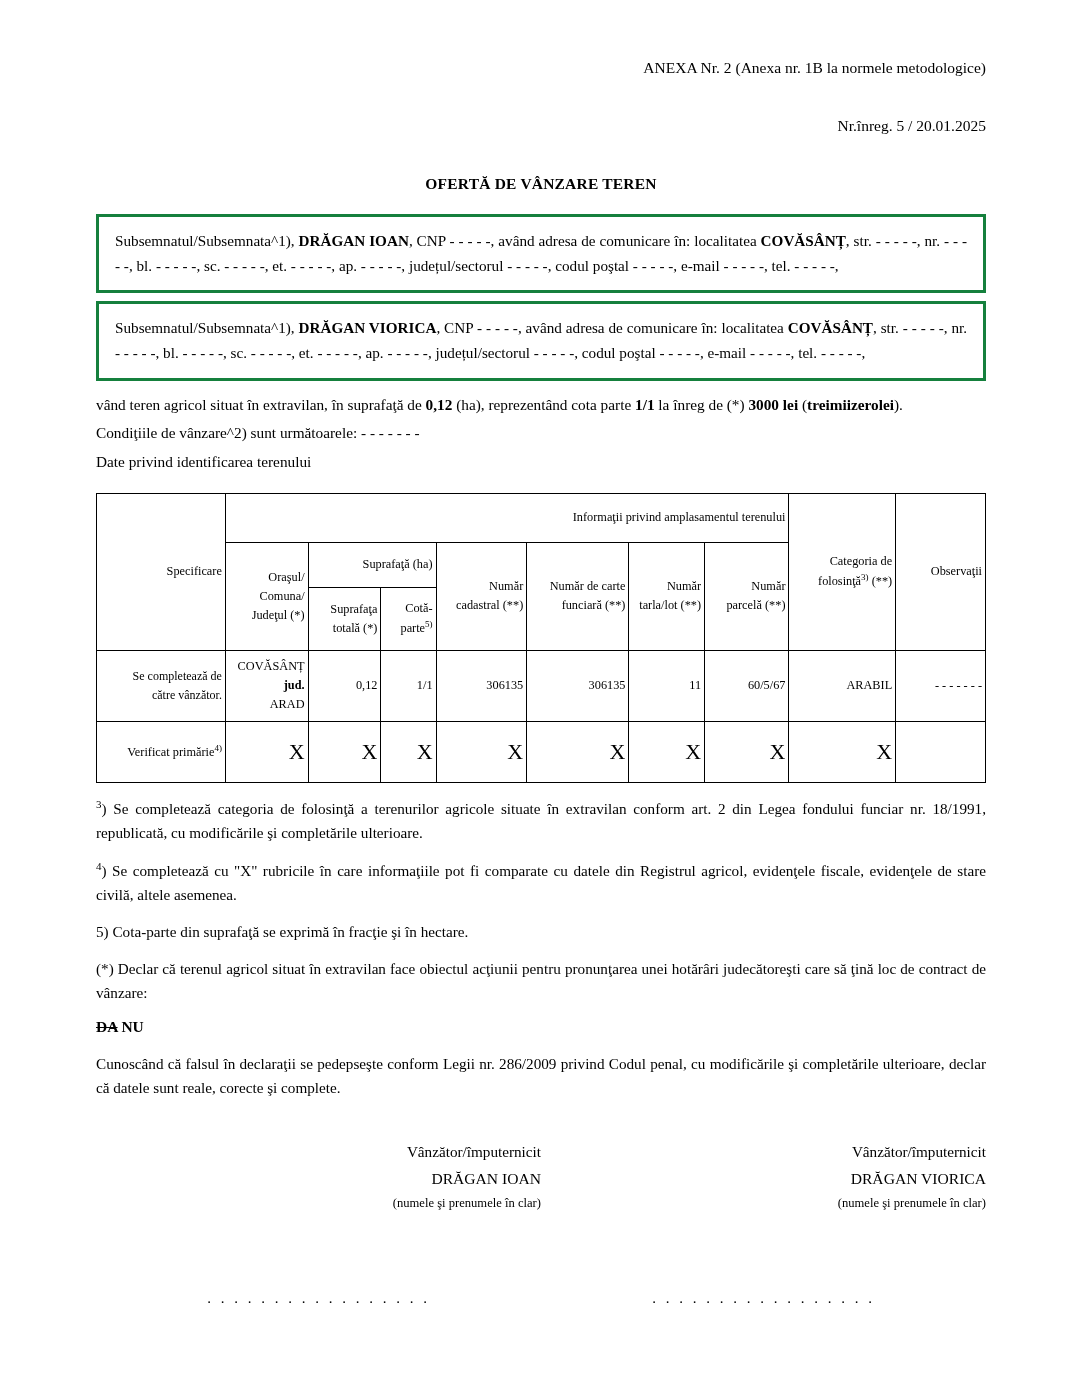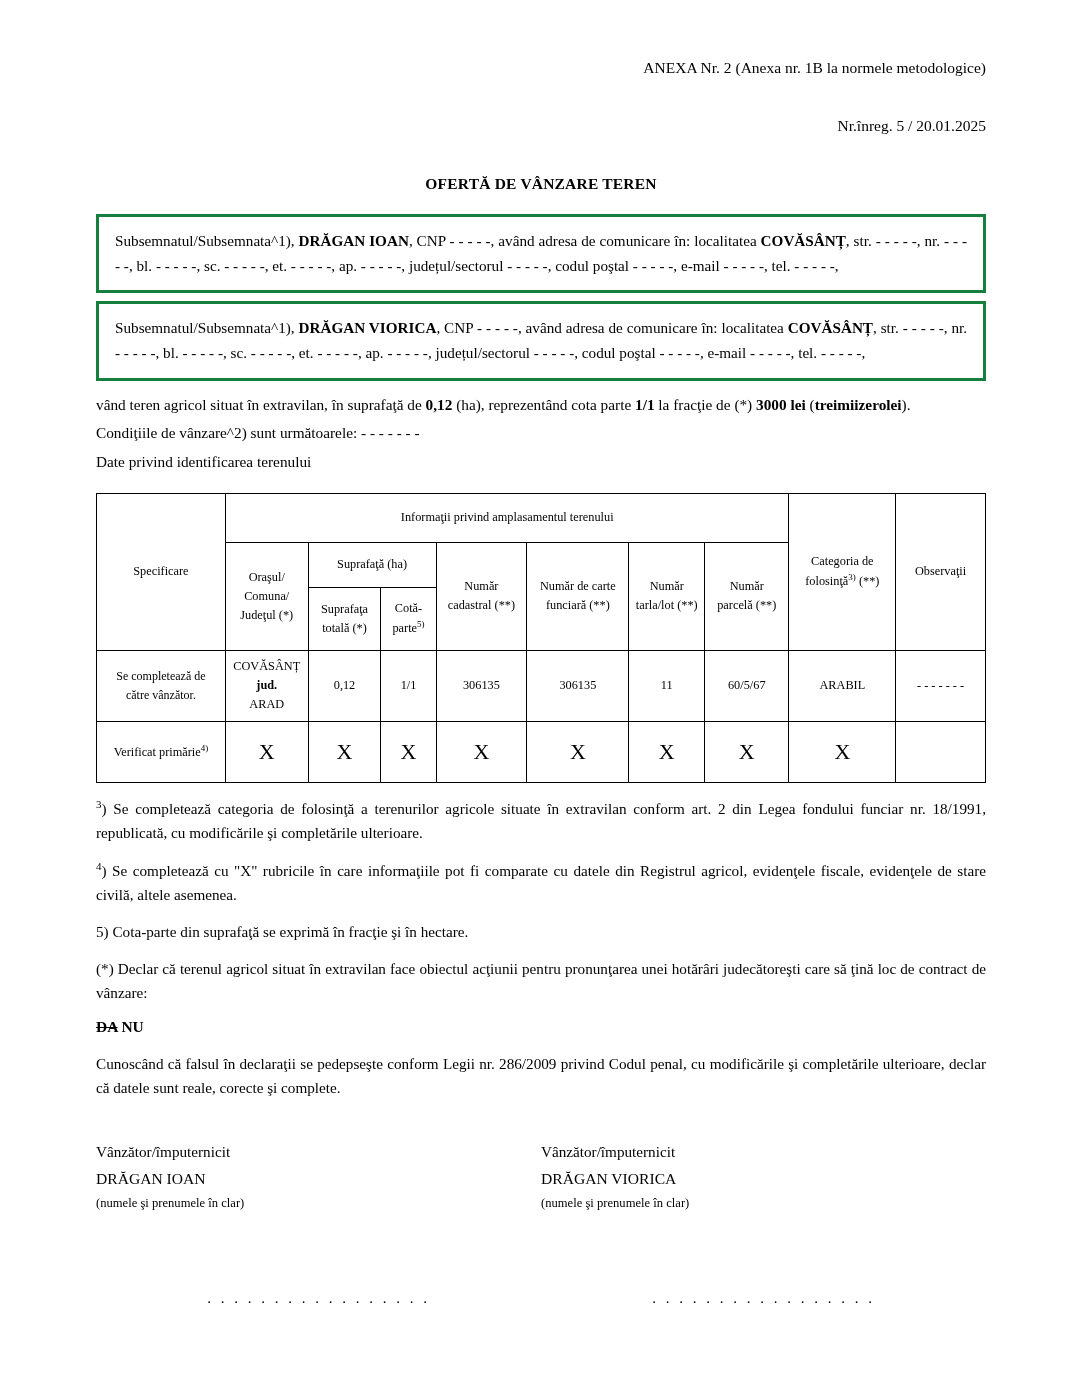--- a/index.html
+++ b/index.html
@@ -61,21 +61,21 @@
   }
   .para.tight { margin-top: 4px; text-align: left;}
   table.land {
     border-collapse: collapse;
     width: 100%;
     margin-top: 18px;
     table-layout: fixed;
   }
   table.land td, table.land th {
     border: 1px solid #000;
-    text-align: center;
+    text-align: right;
     vertical-align: middle;
     font-size: 12.3px;
     padding: 4px 3px;
     font-weight: normal;
   }
   td.hdr-group {
     font-size: 12.3px;
     height: 40px;
   }
   td.spec-cell {
@@ -107,21 +107,21 @@
   }
   .supnum { font-size: 11px; vertical-align: super; }
   .strike { text-decoration: line-through; font-weight: bold; }
   .da-nu { margin-top: 10px; font-size: 15.5px; font-weight: bold; }
   .signatures {
     display: flex;
     margin-top: 40px;
   }
   .sig-col {
     flex: 1;
-    text-align: left;
+    text-align: right;
   }
   .sig-role { font-size: 15.2px; }
   .sig-name { font-size: 15.6px; margin-top: 3px; }
   .sig-hint { font-size: 12.6px; margin-top: 3px; }
   .dots-row {
     display: flex;
     margin-top: 74px;
   }
   .dots-col {
     flex: 1;
@@ -147,21 +147,21 @@
     <b>COVĂSÂNȚ</b><span>, str. - - - - -, nr. - - - - -, bl. - - - - -, sc. - - - - -, et. - - - - -, ap. - - - - -, județul/sectorul - - - - -, codul poştal - - - - -, e-mail - - - - -, tel. - - - - -,</span>
   </div>
 
   <div class="party-box second">
     <span>Subsemnatul/Subsemnata^1),</span>
     <b>DRĂGAN VIORICA</b><span>, CNP  - - - - -, având adresa de comunicare în: localitatea</span>
     <b>COVĂSÂNȚ</b><span>, str. - - - - -, nr. - - - - -, bl. - - - - -, sc. - - - - -, et. - - - - -, ap. - - - - -, județul/sectorul - - - - -, codul poştal - - - - -, e-mail - - - - -, tel. - - - - -,</span>
   </div>
 
   <div class="para">
-    <span>vând teren agricol situat în extravilan, în suprafaţă de </span><b>0,12</b><span> (ha), reprezentând cota parte </span><b>1/1</b><span> la fracţie de (*) </span><b>3000 lei</b><span> (</span><b>treimiizerolei</b><span>).</span>
+    <span>vând teren agricol situat în extravilan, în suprafaţă de </span><b>0,12</b><span> (ha), reprezentând cota parte </span><b>1/1</b><span> la înreg de (*) </span><b>3000 lei</b><span> (</span><b>treimiizerolei</b><span>).</span>
   </div>
 
   <div class="para tight">Condiţiile de vânzare^2) sunt următoarele: - - - - - - -</div>
   <div class="para tight">Date privind identificarea terenului</div>
 
   <table class="land">
     <colgroup>
       <col style="width:14.5%">
       <col style="width:9.3%">
       <col style="width:8.2%">

